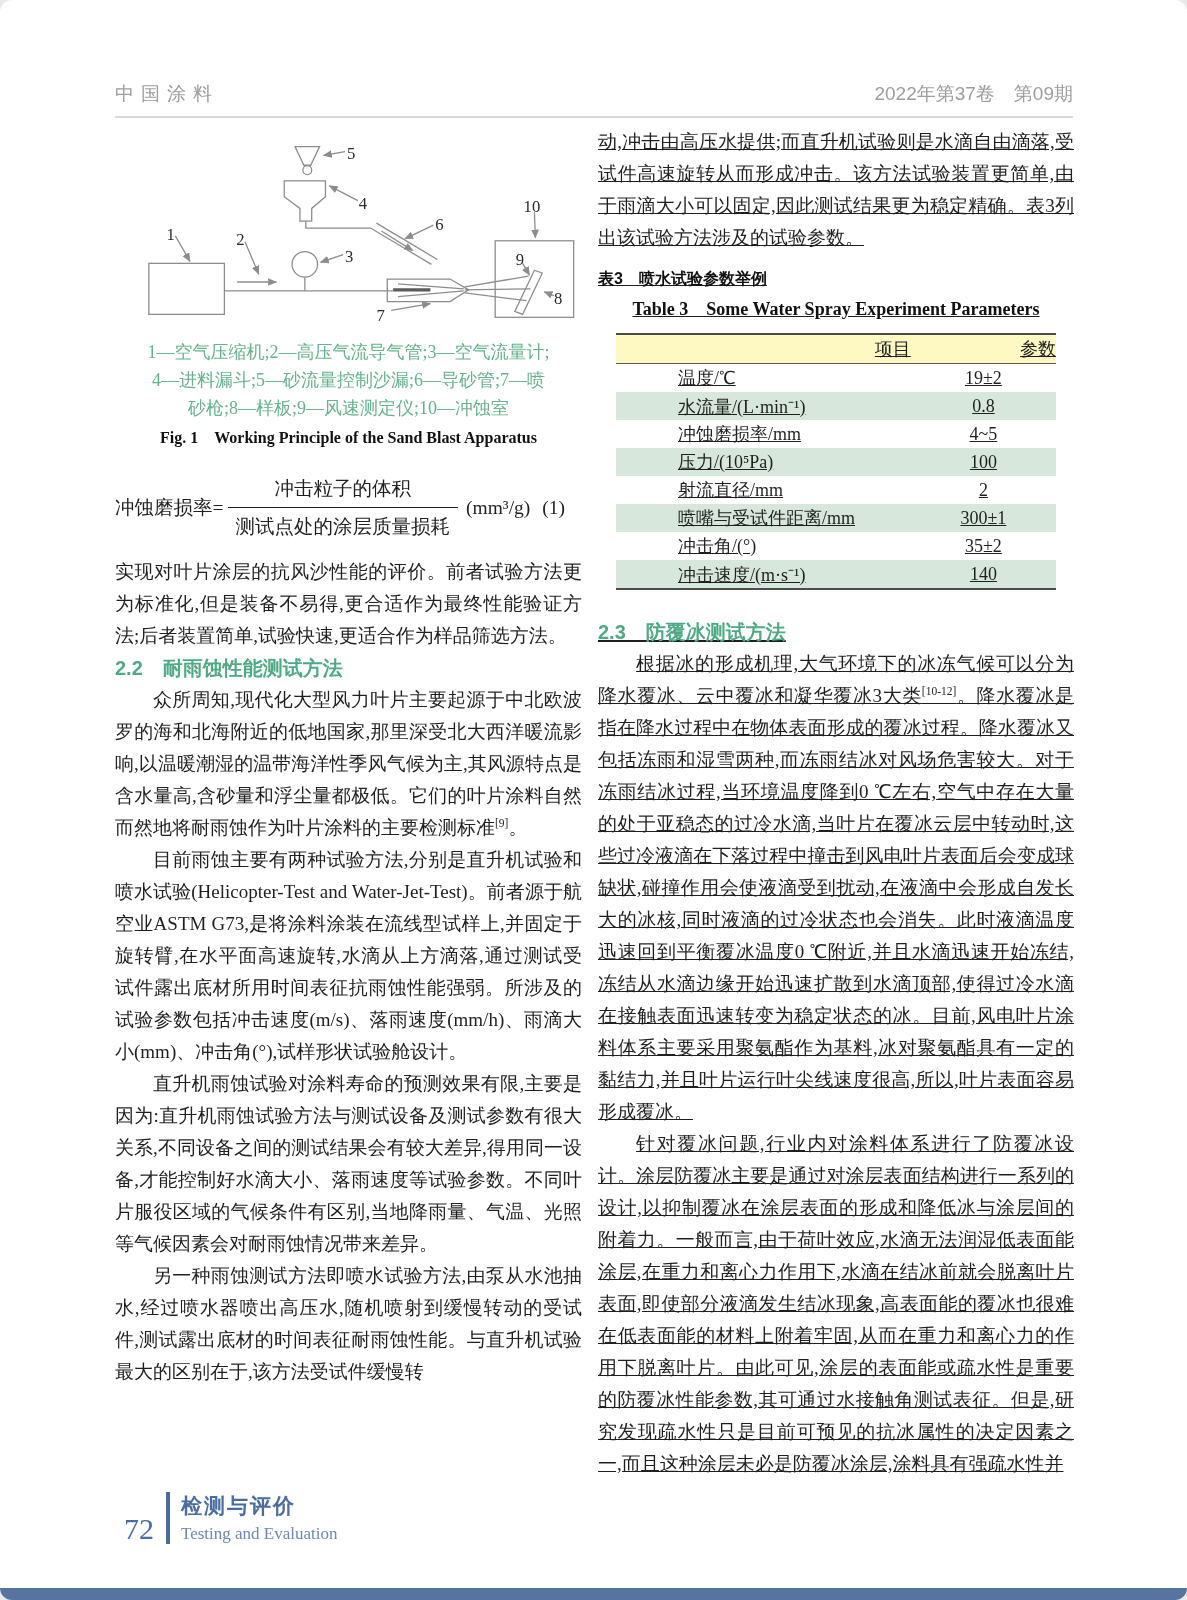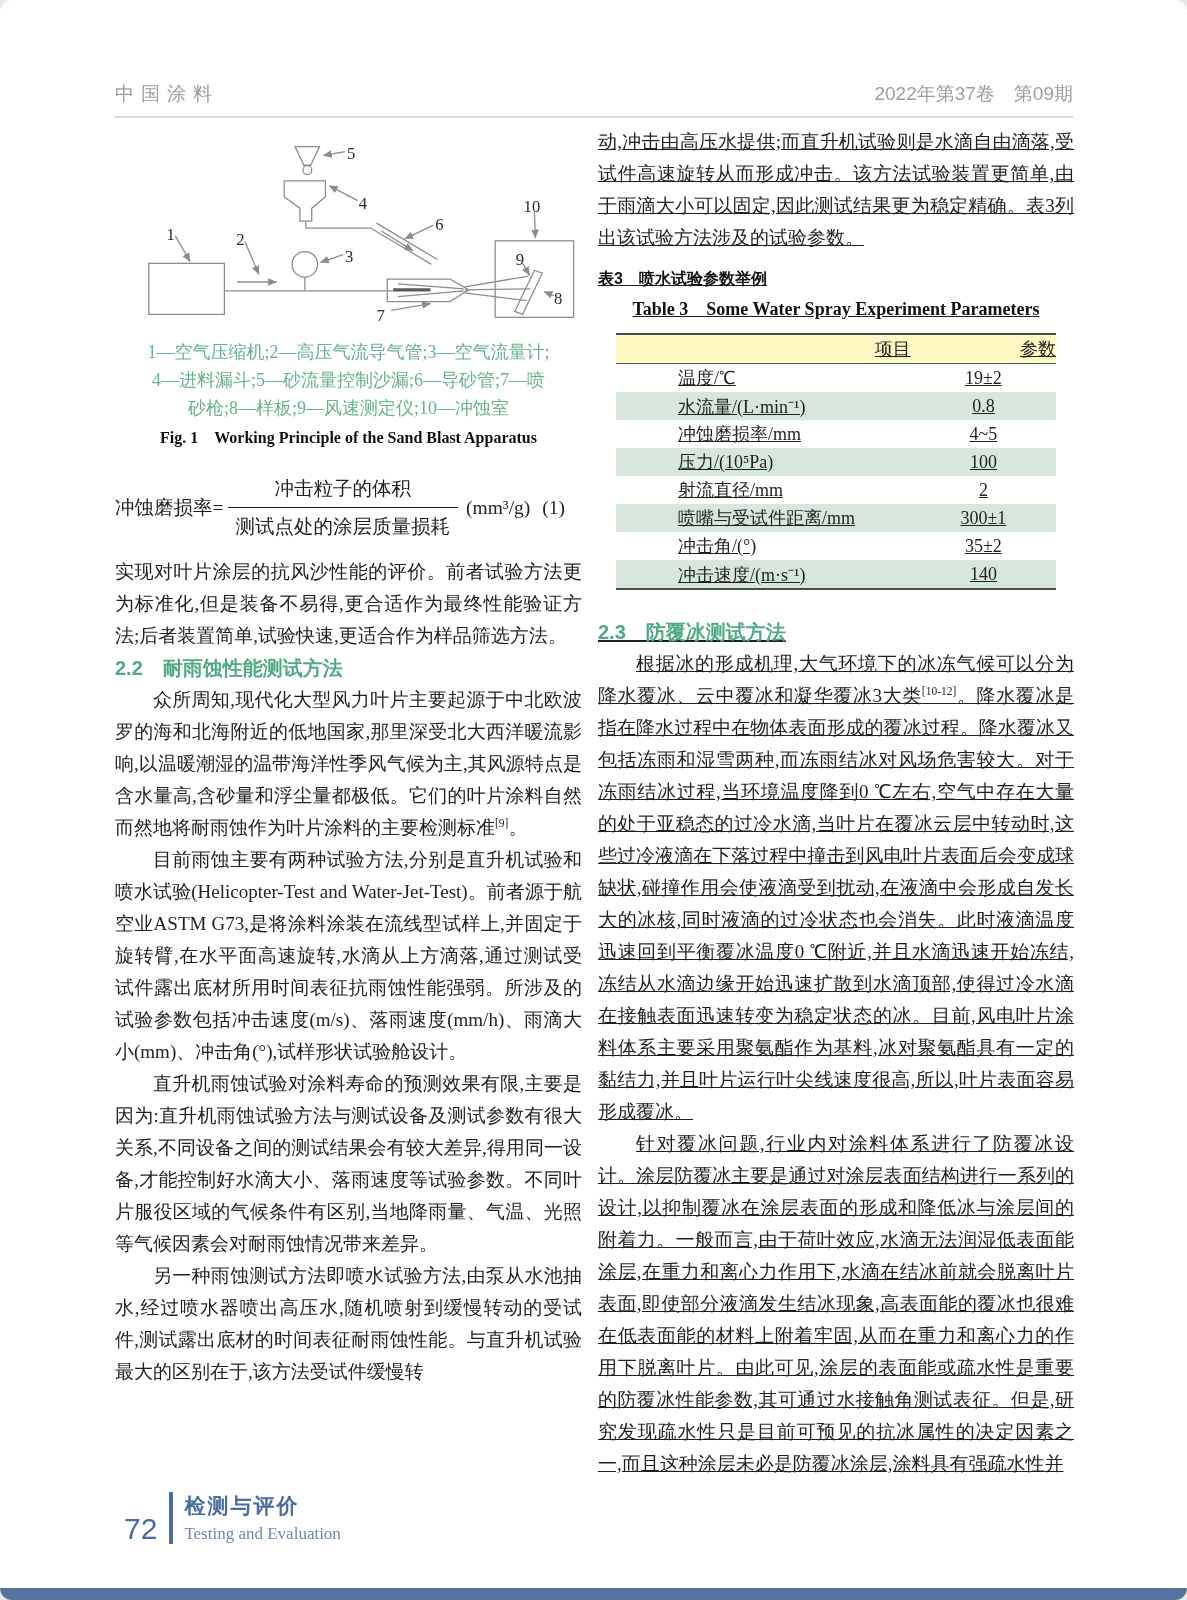--- a/index.html
+++ b/index.html
@@ -64,21 +64,21 @@
   table.params col.c2 { width:33%; }
   table.params thead th { background:#fef9c3; border-bottom:1.2px solid #5a5a5a; text-align:right; }
   table.params tbody td:first-child { text-align:left; padding-left:62px; }
   table.params tbody td:last-child { text-align:center; }
   table.params tbody tr:nth-child(even) { background:#d7e7dc; }
   .after-table { margin-top:26px; }
   
   .footer { position:absolute; left:124px; top:1490px; height:56px; display:flex; align-items:center; }
   .page-num {
     color:#4a6d9e; font-size:30px; margin-right:12px; align-self:flex-end;
-    font-family:Liberation Sans, sans-serif;
+    font-family:Liberation Serif, serif;
   }
   .footer-bar { width:4px; background:#4a6d9e; height:52px; margin-right:11px; }
   .footer-cn {
     color:#4a6d9e; font-weight:bold; font-size:21px; letter-spacing:2px;
     font-family:"Liberation Sans", sans-serif;
   }
   .footer-en { color:#6d88ac; font-size:17px; margin-top:4px; }
   .bottom-band { position:absolute; left:0; bottom:0; width:100%; height:12px; background:#56749f; }
 </style>
 </head>

